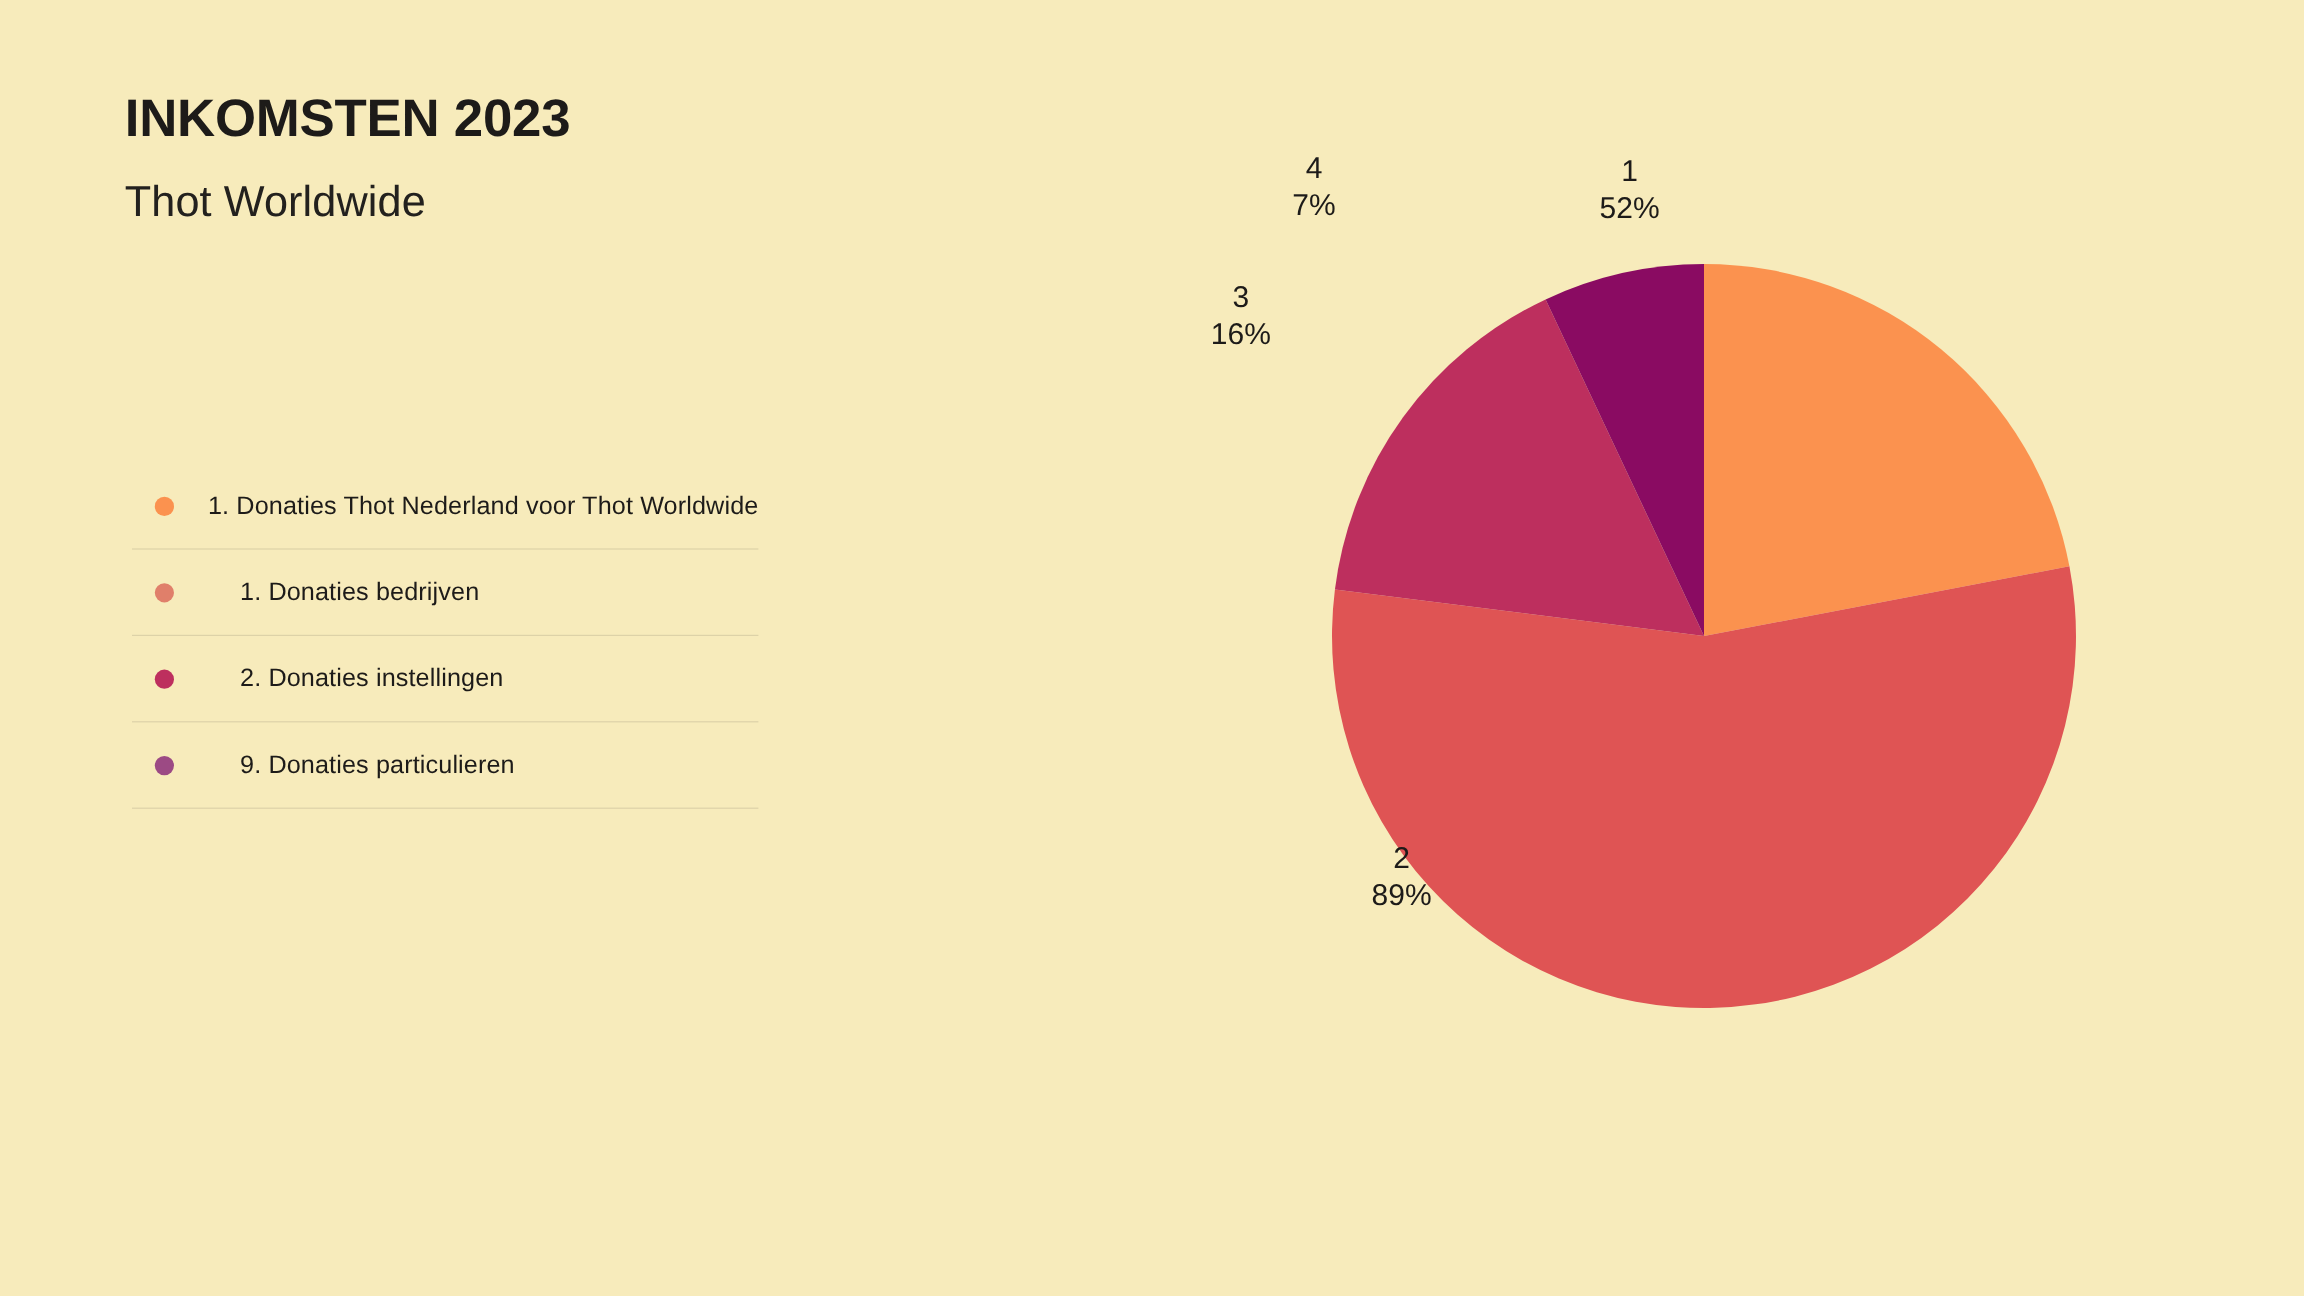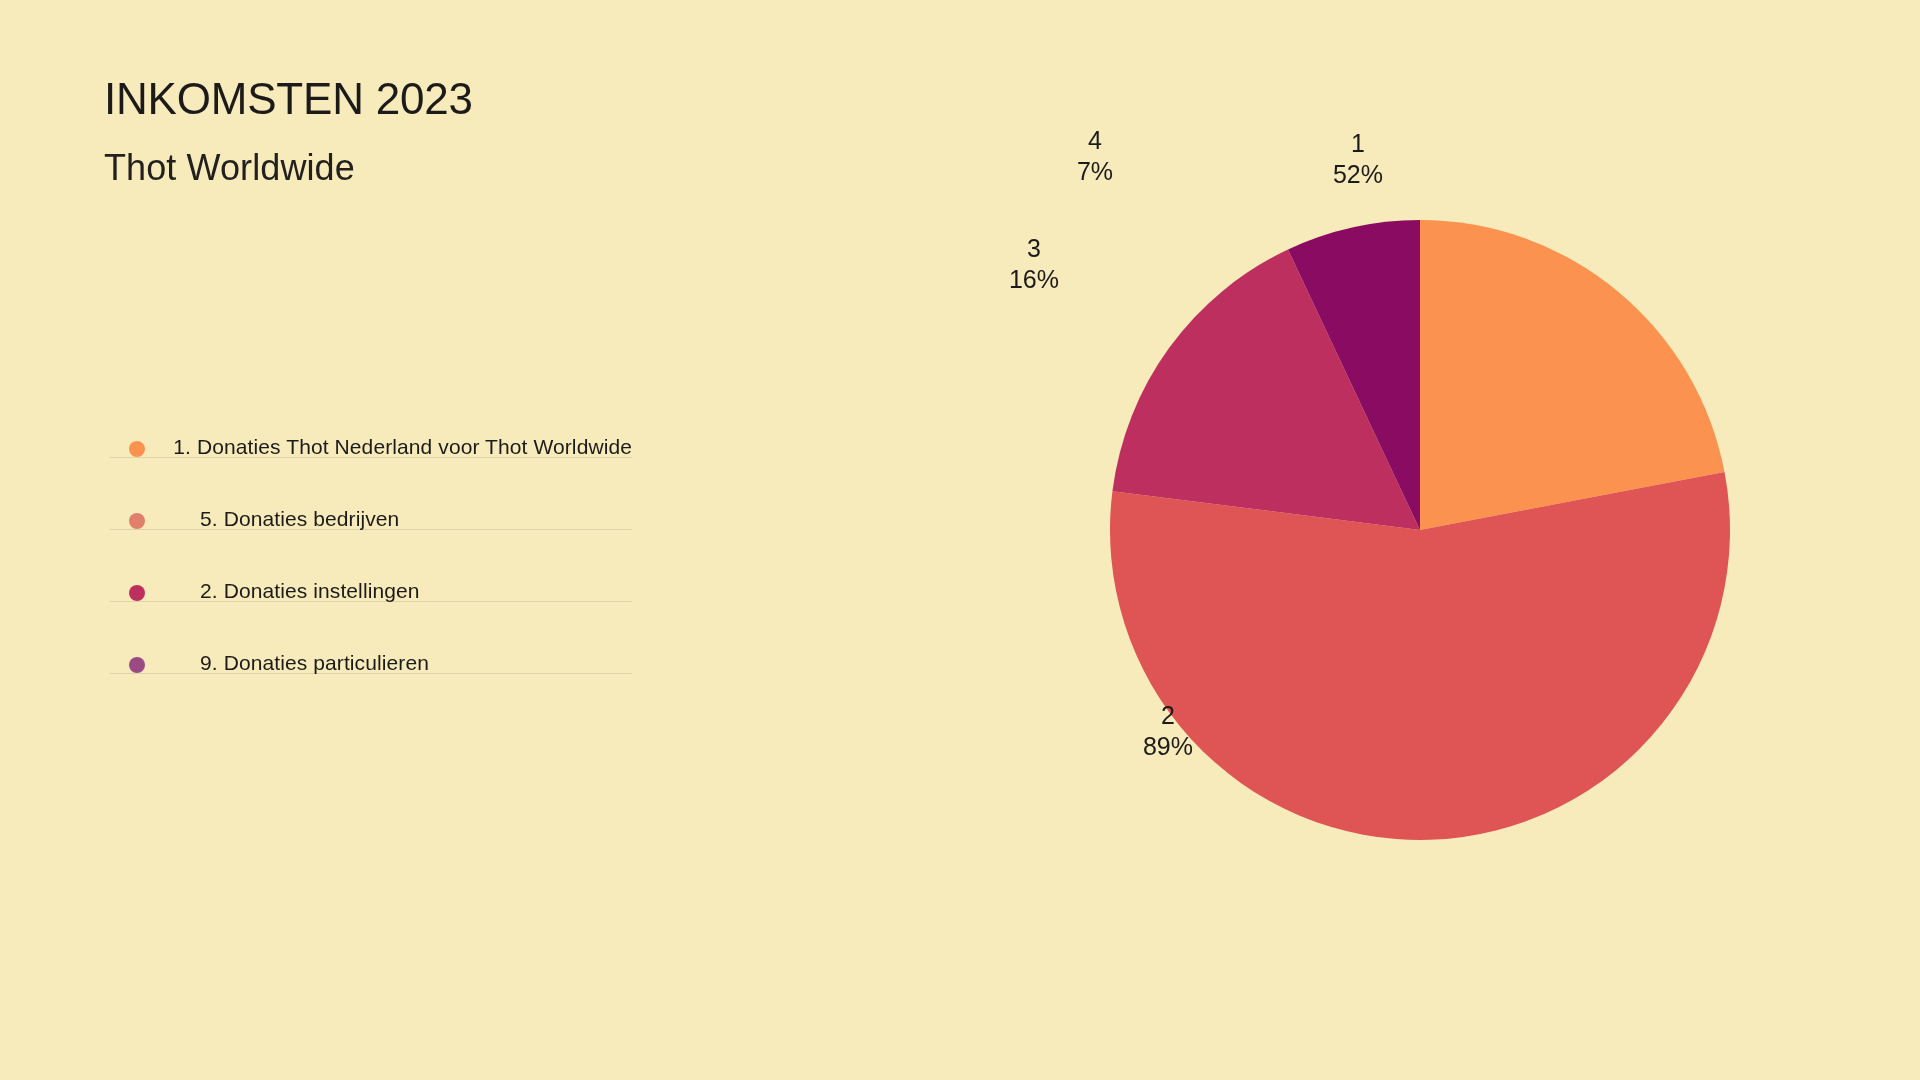--- a/index.html
+++ b/index.html
@@ -24,21 +24,21 @@
 
   
   #left-panel {
     position: absolute;
     left: 104px;
     top: 76px;
     width: 720px;
   }
   #page-title {
     font-size: 44px;
-    font-weight: 400;
+    font-weight: 700;
     letter-spacing: -0.2px;
     line-height: 1.05;
     margin: 0 0 22px 0;
     color: #1d1b19;
   }
   .subtitle-line {
     font-size: 36px;
     font-weight: 400;
     line-height: 1.32;
     color: #23211e;
@@ -47,21 +47,21 @@
 
   
   #legend {
     position: absolute;
     left: 110px;
     top: 386px;
     width: 522px;
   }
   .legend-row {
     display: flex;
-    align-items: flex-end;
+    align-items: center;
     height: 72px;
     border-bottom: 1px solid #ddd2a8;
     box-sizing: border-box;
   }
   .legend-dot-cell {
     width: 90px;
     display: flex;
     align-items: center;
     padding-left: 19px;
     box-sizing: border-box;
@@ -125,21 +125,21 @@
       <span class="legend-dot-cell">
         <span class="legend-dot" style="background:#fb924f"></span>
       </span>
       <span class="legend-label">1. Donaties Thot Nederland voor Thot Worldwide</span>
     </div>
 
     <div class="legend-row">
       <span class="legend-dot-cell">
         <span class="legend-dot" style="background:#e07f6a"></span>
       </span>
-      <span class="legend-label">5. Donaties bedrijven</span>
+      <span class="legend-label">1. Donaties bedrijven</span>
     </div>
 
     <div class="legend-row">
       <span class="legend-dot-cell">
         <span class="legend-dot" style="background:#bd2f5e"></span>
       </span>
       <span class="legend-label">2. Donaties instellingen</span>
     </div>
 
     <div class="legend-row">

